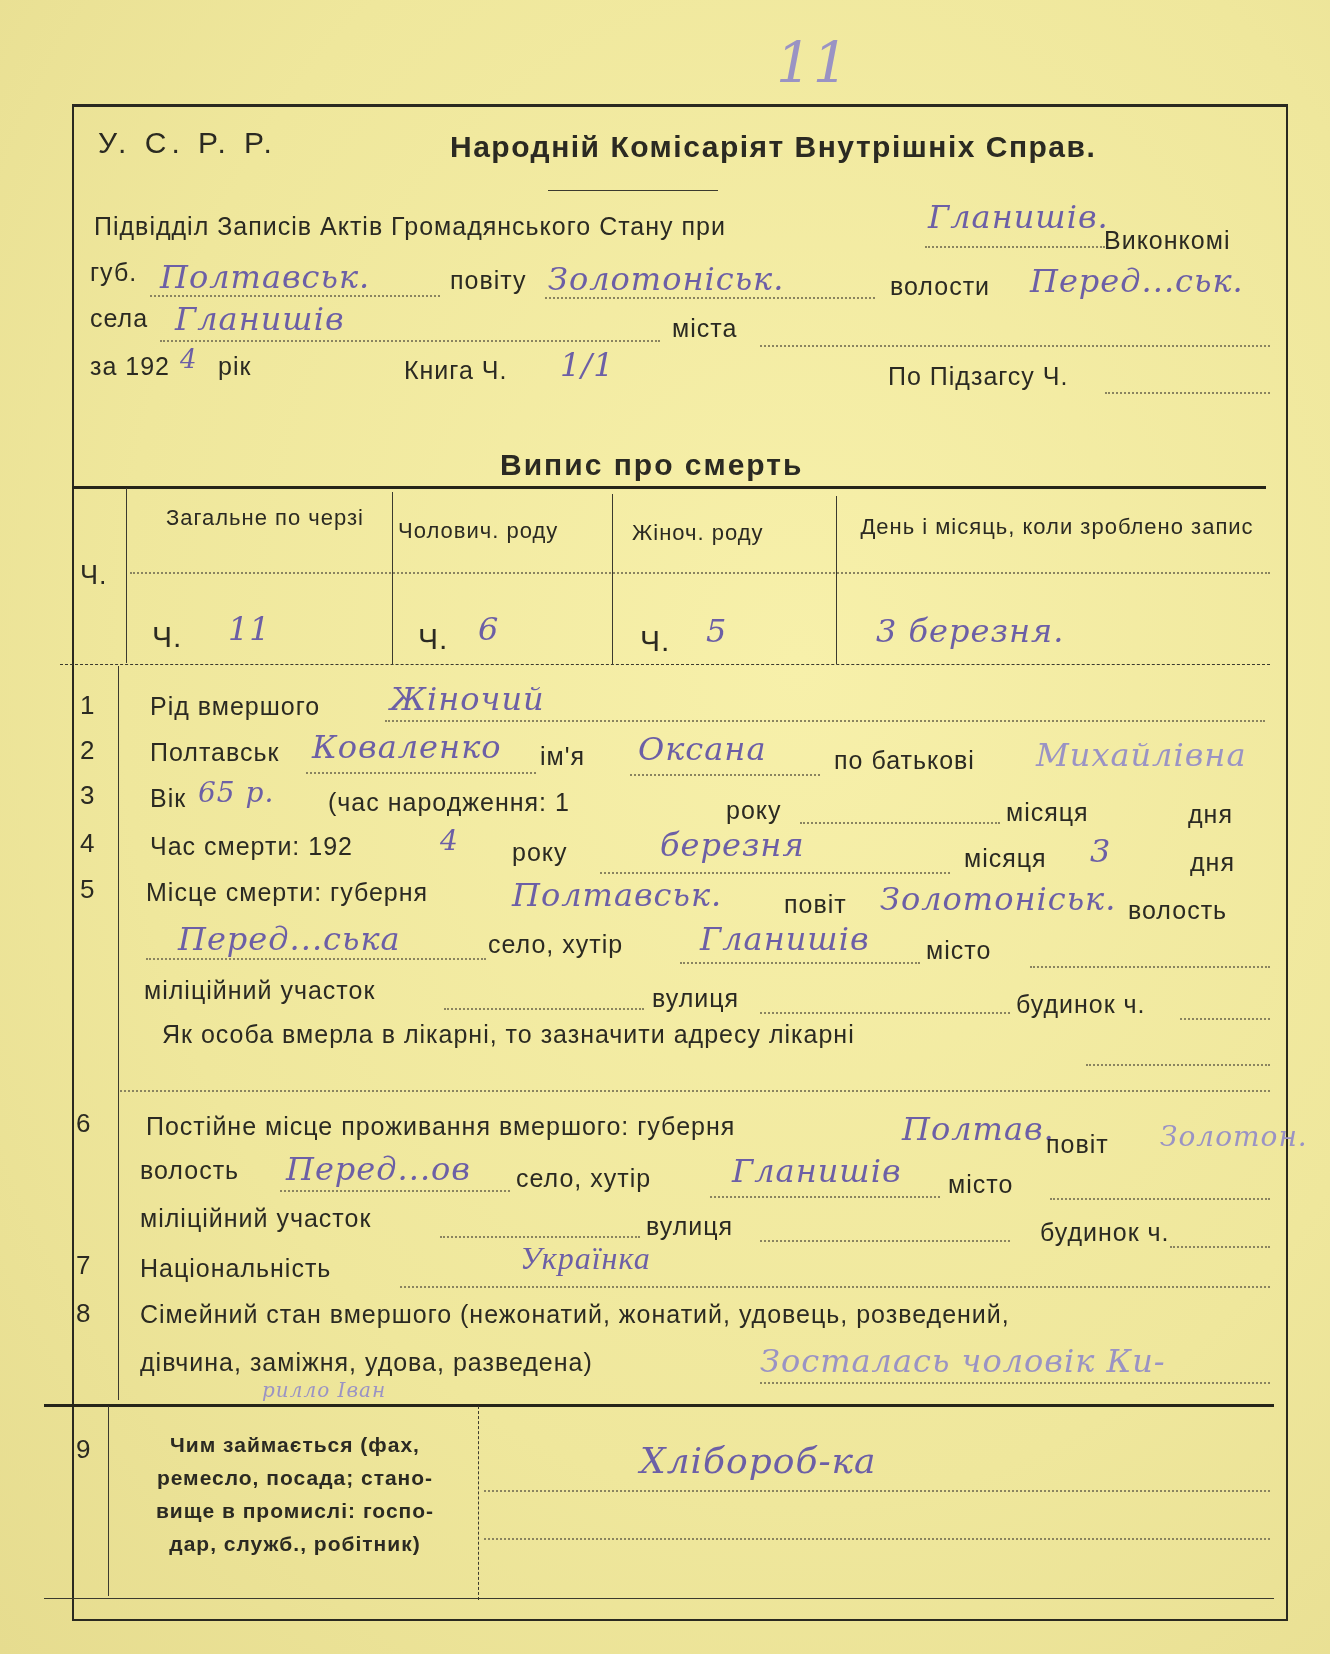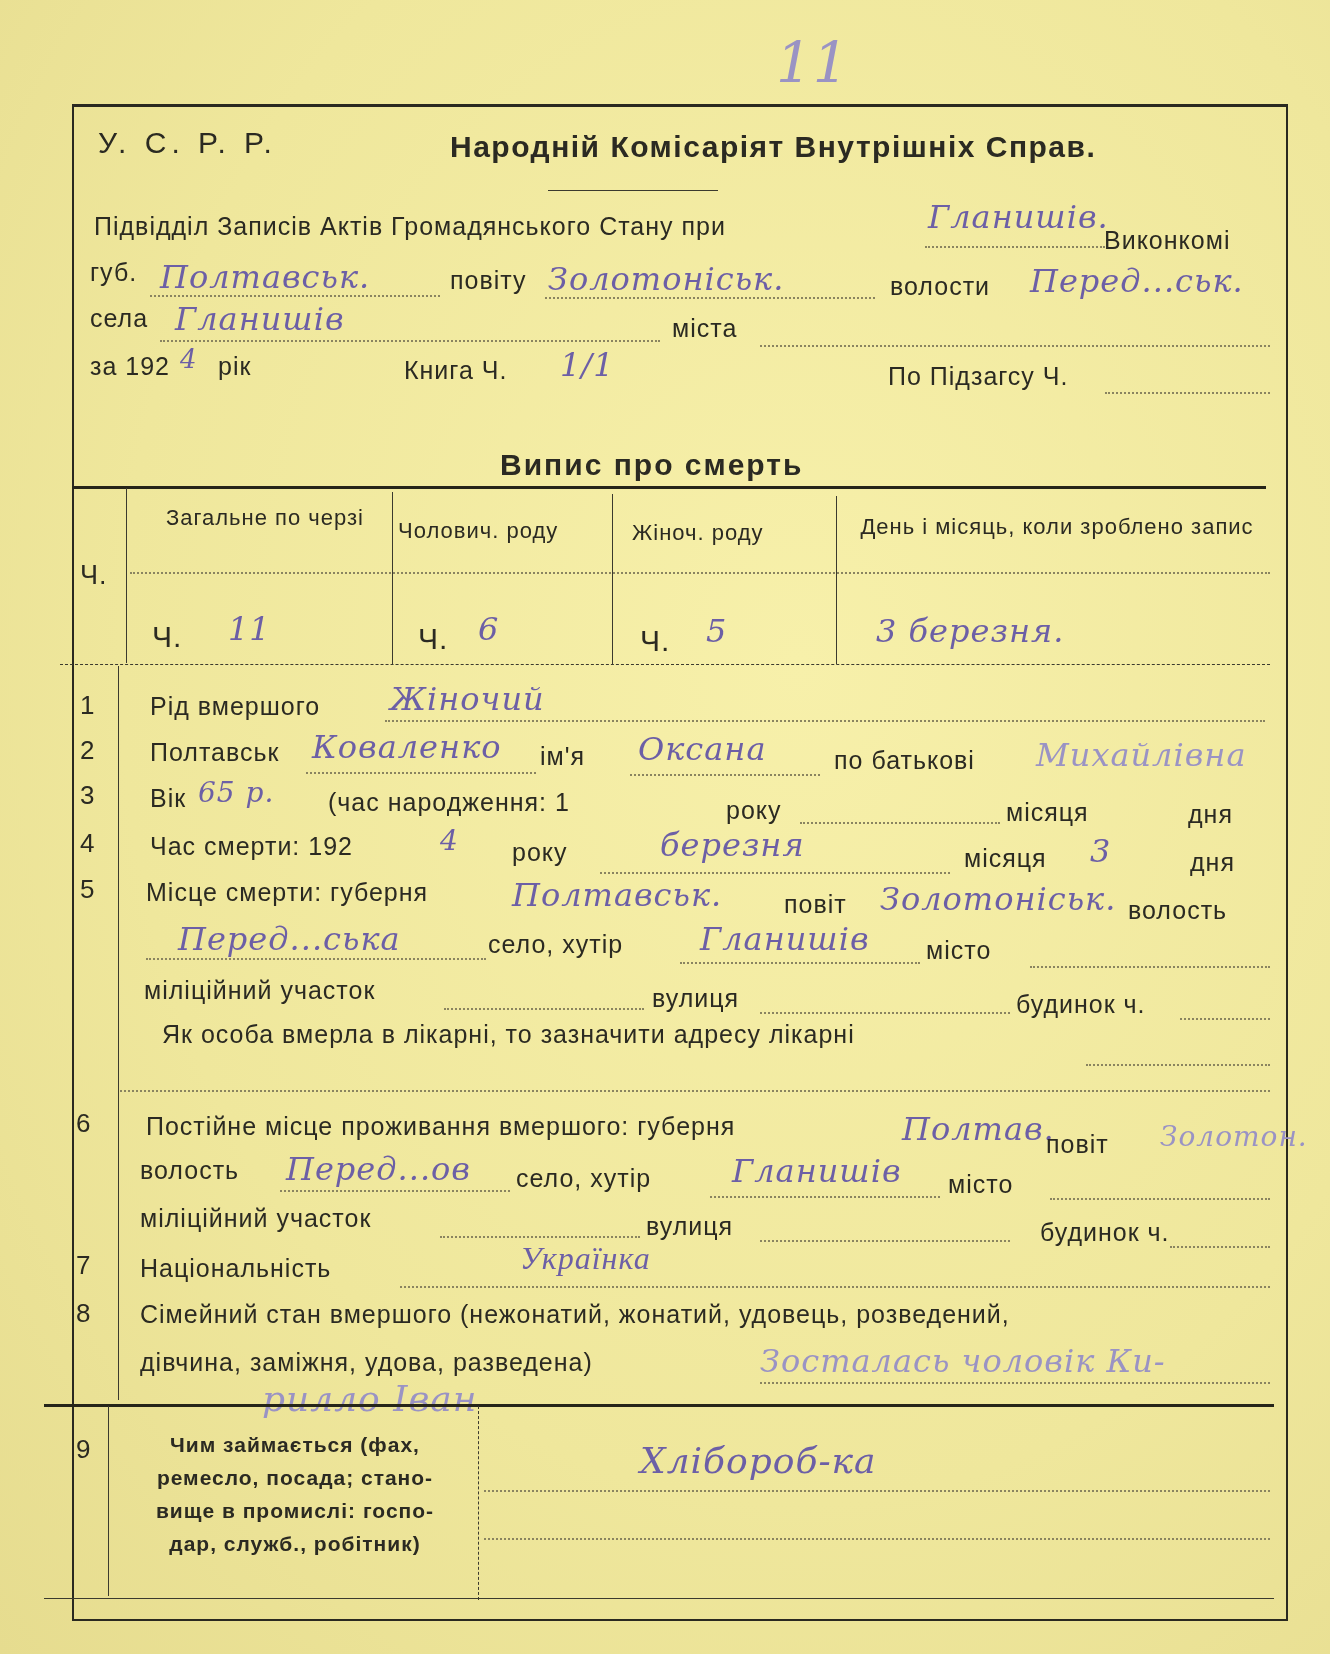--- a/index.html
+++ b/index.html
@@ -187,21 +187,21 @@
 
   <div class="abs num" style="left:76px; top:1250px;">7</div>
   <div class="abs print" style="left:140px; top:1254px;">Національність</div>
   <div class="abs hand" style="left:520px; top:1240px;font-family:Liberation Serif, serif;">Українка</div>
   <div class="dots" style="left:400px; top:1286px; width:870px;"></div>
 
   <div class="abs num" style="left:76px; top:1298px;">8</div>
   <div class="abs print" style="left:140px; top:1348px;">дівчина, заміжня, удова, разведена)</div>
   <div class="abs print" style="left:140px; top:1300px;">Сімейний стан вмершого (нежонатий, жонатий, удовець, розведений,</div>
   <div class="abs hand faint" style="left:760px; top:1342px;">Зосталась чоловік Ки-</div>
-  <div class="abs hand faint" style="left:262px; top:1378px; font-size:36px;">рилло Іван</div>
+  <div class="abs hand faint" style="left:262px; top:1378px; font-size:20px;">рилло Іван</div>
   <div class="dots" style="left:760px; top:1382px; width:510px;"></div>
 
   <div class="hline" style="left:44px; top:1404px; width:1230px;"></div>
 
   <div class="vline" style="left:108px; top:1406px; height:190px;"></div>
   <div class="vline" style="left:478px; top:1406px; height:194px; border-left-style:dashed;"></div>
   <div class="abs num" style="left:76px; top:1434px;">9</div>
   <div style="position:absolute; left:120px; top:1428px; width:350px; text-align:center; font-size:21px; line-height:33px; letter-spacing:1px; font-weight:bold;">
     <div>Чим займається (фах,</div>
     <div>ремесло, посада; стано-</div>

